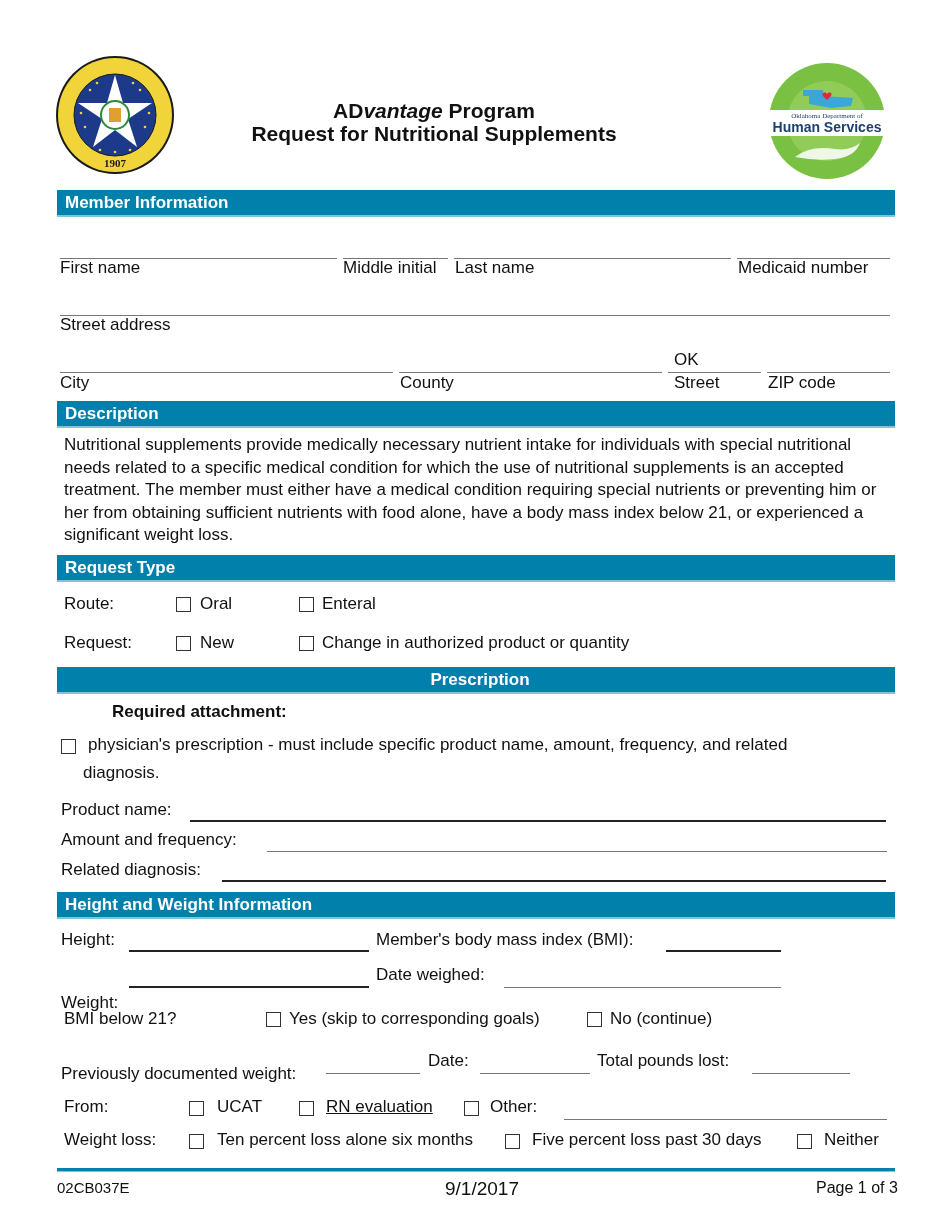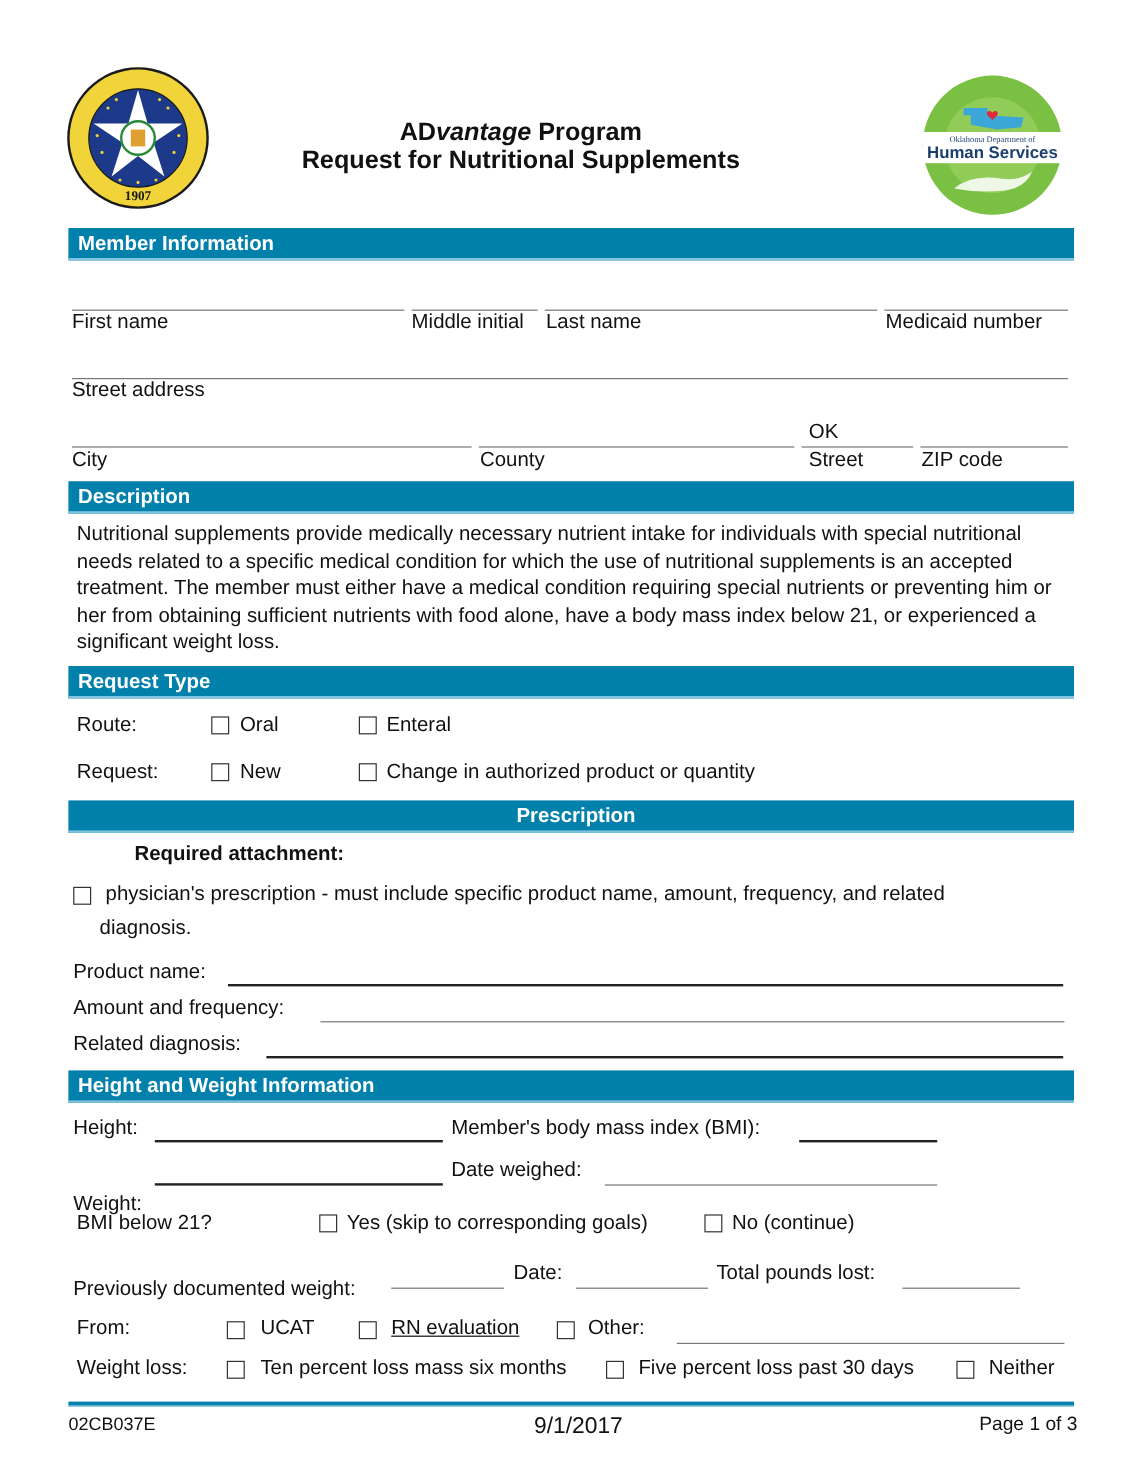--- a/index.html
+++ b/index.html
@@ -141,21 +141,21 @@
 <div class="cb" style="left:189px;top:1101px;"></div>
 <div class="lbl" style="left:217px;top:1097px;">UCAT</div>
 <div class="cb" style="left:299px;top:1101px;"></div>
 <div class="lbl" style="left:326px;top:1097px;text-decoration:underline;">RN evaluation</div>
 <div class="cb" style="left:464px;top:1101px;"></div>
 <div class="lbl" style="left:490px;top:1097px;">Other:</div>
 <div class="line" style="left:564px;top:1119px;width:323px;"></div>
 
 <div class="lbl" style="left:64px;top:1130px;">Weight loss:</div>
 <div class="cb" style="left:189px;top:1134px;"></div>
-<div class="lbl" style="left:217px;top:1130px;">Ten percent loss mass six months</div>
+<div class="lbl" style="left:217px;top:1130px;">Ten percent loss alone six months</div>
 <div class="cb" style="left:505px;top:1134px;"></div>
 <div class="lbl" style="left:532px;top:1130px;">Five percent loss past 30 days</div>
 <div class="cb" style="left:797px;top:1134px;"></div>
 <div class="lbl" style="left:824px;top:1130px;">Neither</div>
 
 <div class="abs" style="left:57px;top:1168px;width:838px;height:4px;background:#0280ac;border-bottom:1px solid #7fc4dd;"></div>
 <div class="lbl" style="left:57px;top:1179px;font-size:15px;">02CB037E</div>
 <div class="lbl" style="left:445px;top:1178px;font-size:19px;">9/1/2017</div>
 <div class="lbl" style="left:816px;top:1179px;font-size:16px;">Page 1 of 3</div>
 

